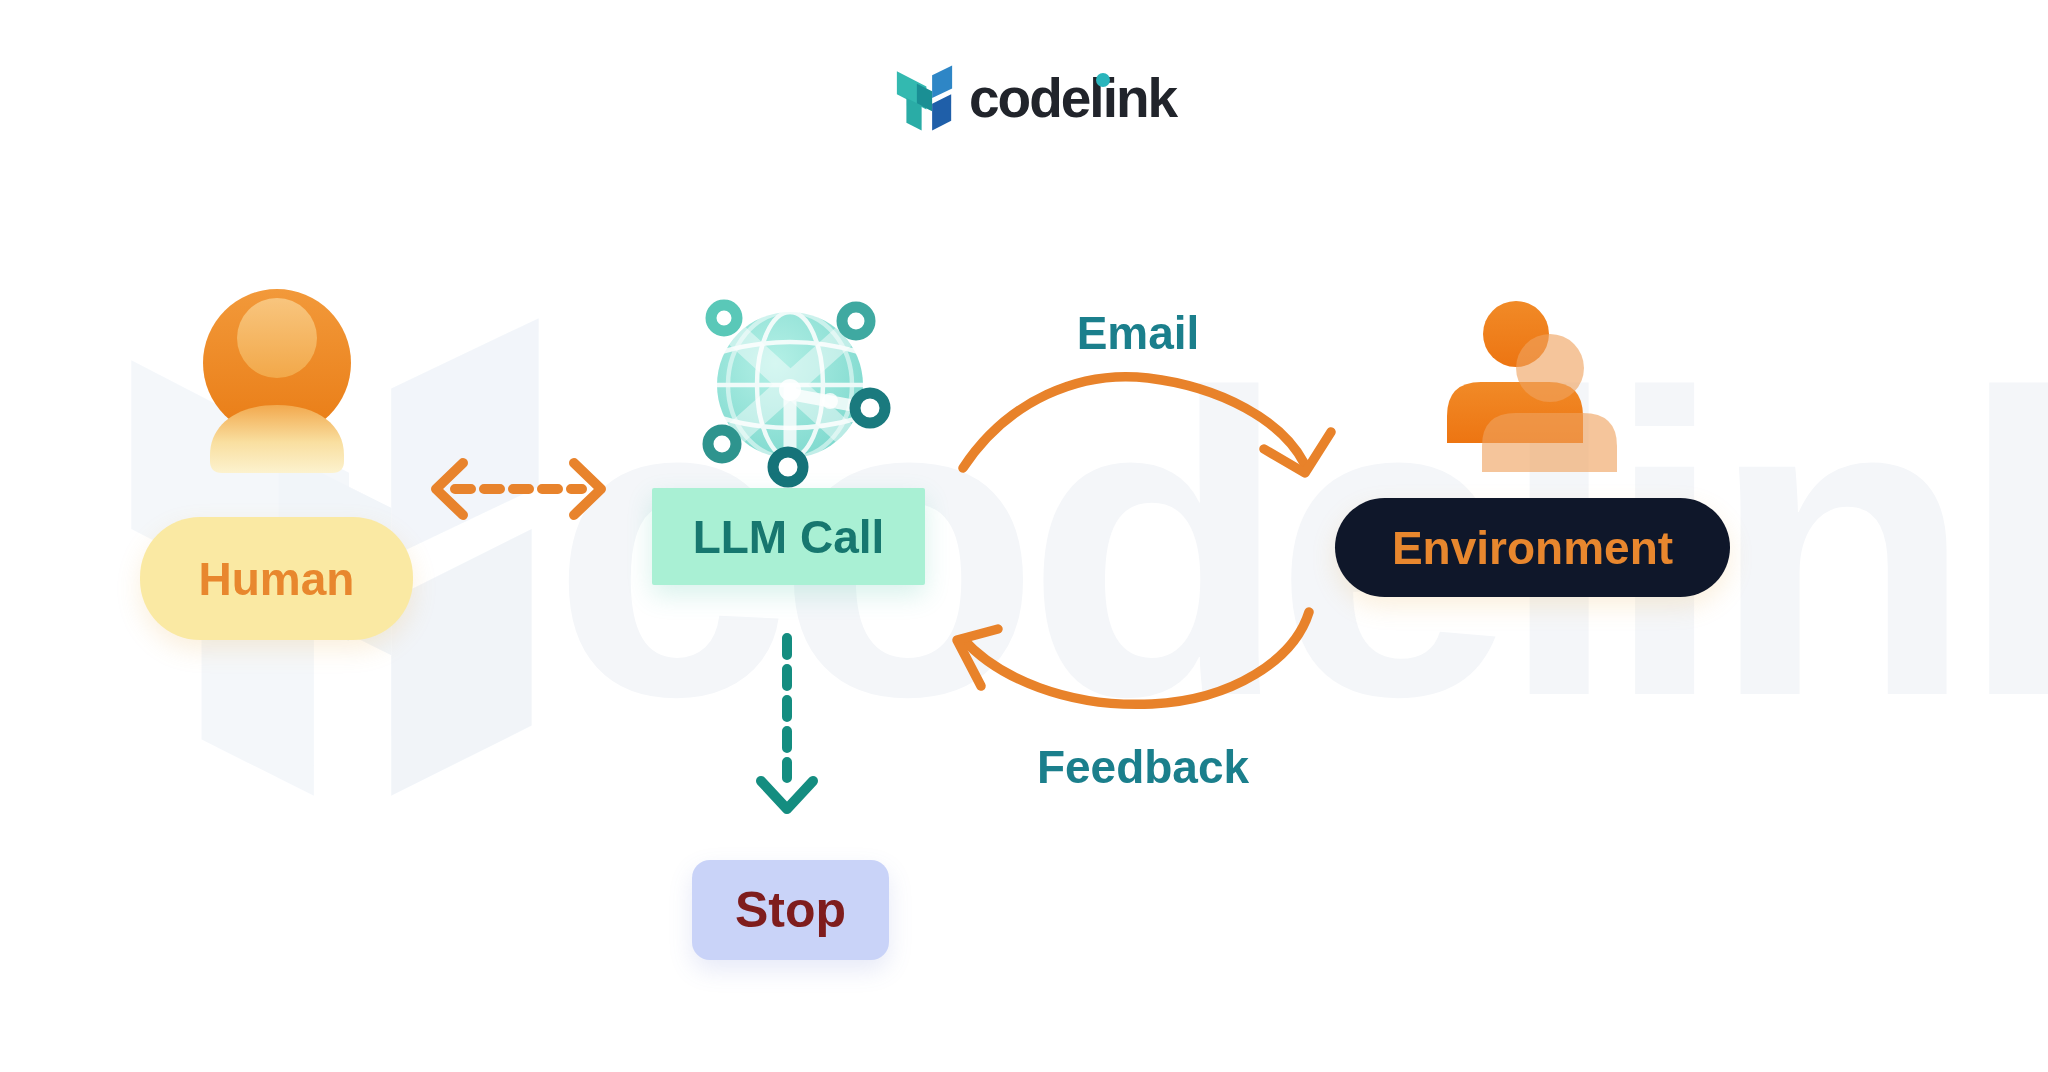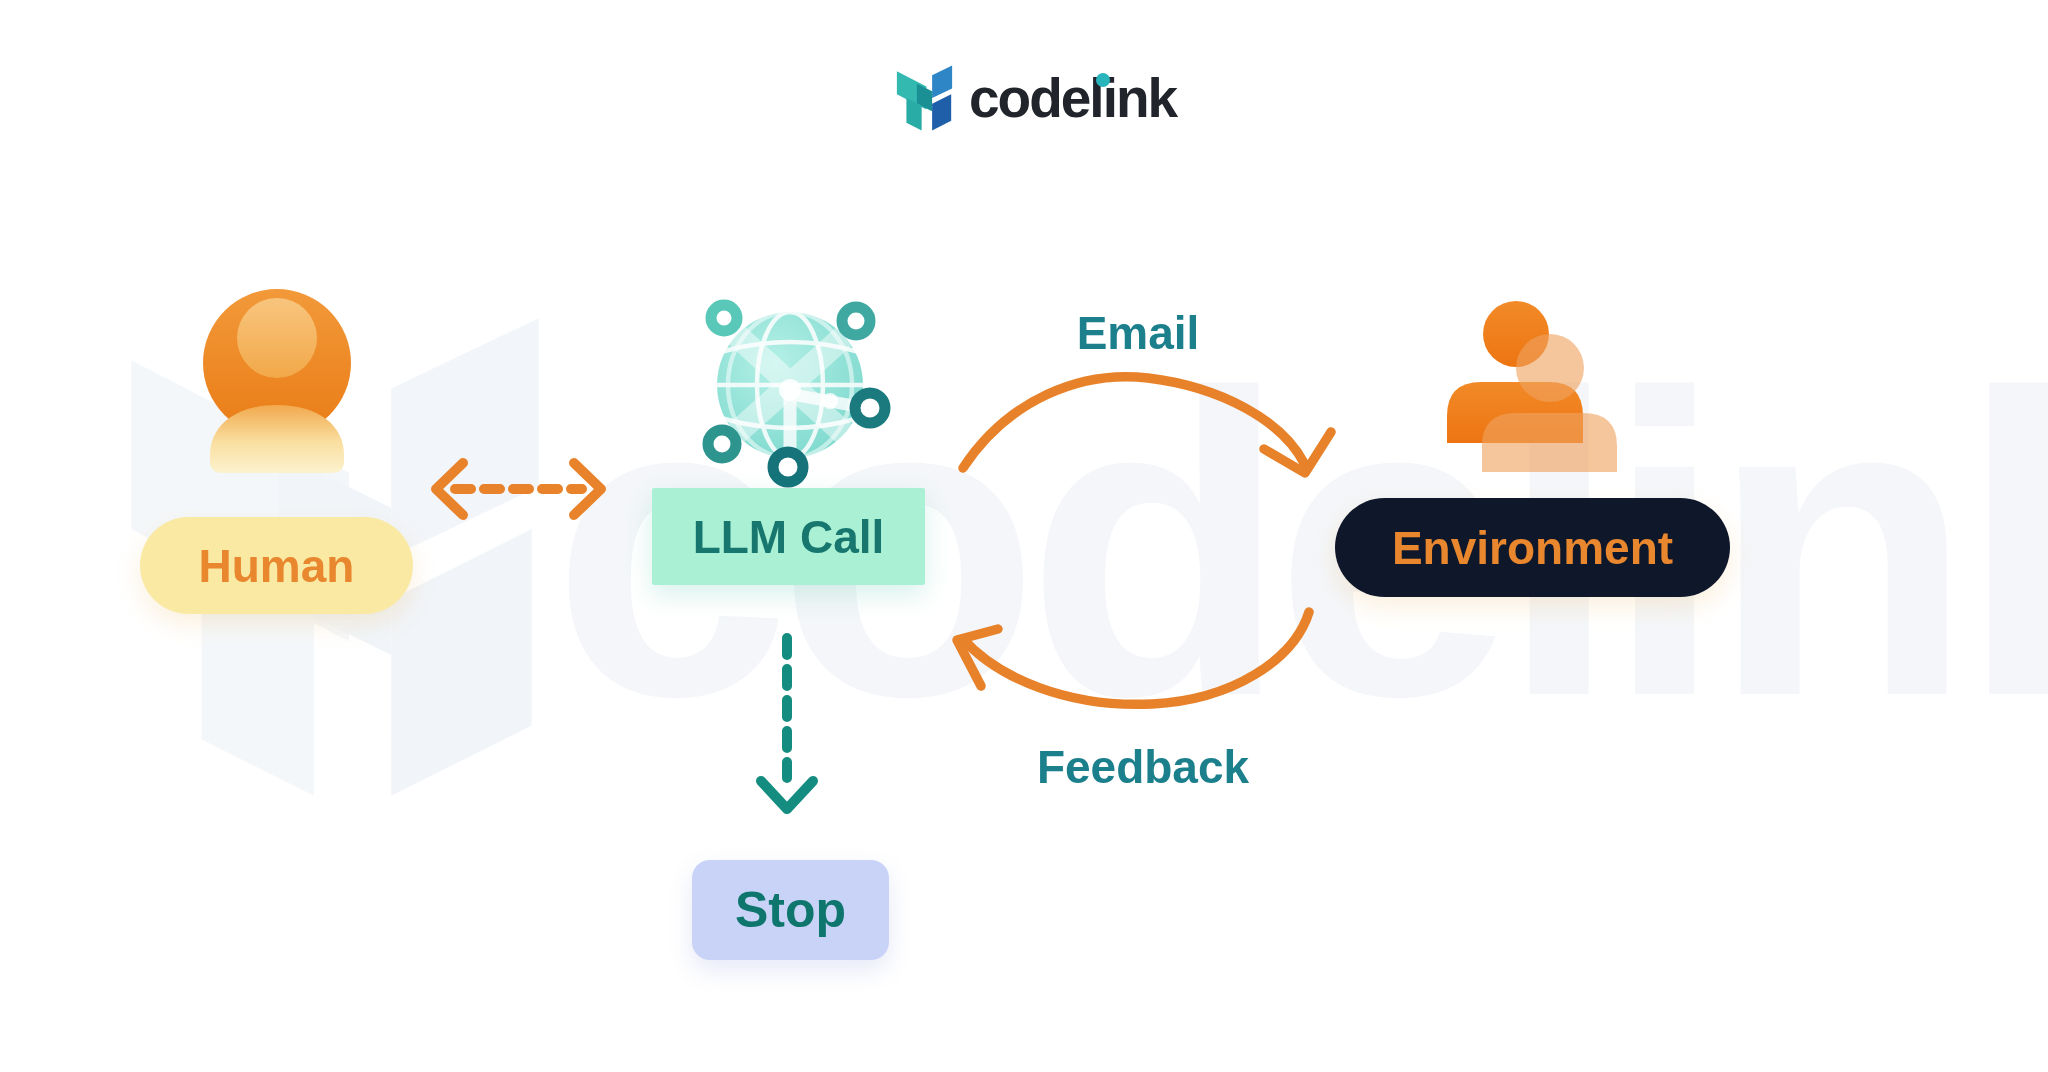--- a/index.html
+++ b/index.html
@@ -21,37 +21,37 @@
   .logo-mark { width:63px; height:80px; }
   .logo-text { position:relative; font-size:55px; font-weight:800; color:#21242b; letter-spacing:-2px; line-height:1; }
   .logo-dot { position:absolute; left:127px; top:2px; width:14px; height:14px; border-radius:50%; background:#2ab5bc; }
 
   
   .pill, .tag {
     position:absolute; display:flex; align-items:center; justify-content:center;
     font-weight:700; z-index:4;
   }
   .pill-human {
-    left:140px; top:517px; width:273px; height:97px; border-radius:60px;
+    left:140px; top:517px; width:273px; height:123px; border-radius:60px;
     background:#fae9a3; color:#e8872e; font-size:46px;
     box-shadow:0 10px 24px rgba(235,170,70,.18);
   }
   .pill-env {
     left:1335px; top:498px; width:395px; height:99px; border-radius:60px;
     background:#0f172a; color:#e8872e; font-size:46px;
     box-shadow:0 10px 24px rgba(235,170,70,.18);
   }
   .tag-llm {
     left:652px; top:488px; width:273px; height:97px; border-radius:2px;
     background:#a9f0d4; color:#17776f; font-size:46px;
     box-shadow:0 10px 26px rgba(60,190,160,.2);
   }
   .tag-stop {
     left:692px; top:860px; width:197px; height:100px; border-radius:18px;
-    background:#c9d3f8; color:#0f766e; font-size:50px;
+    background:#c9d3f8; color:#7f1d1d; font-size:50px;
     box-shadow:0 10px 24px rgba(90,110,200,.15);
   }
 
   
   .edge-label { position:absolute; font-weight:700; color:#1b7f8c; font-size:46px; z-index:4; text-align:center; }
   .lbl-action   { left:1033px; top:306px; width:210px; }
   .lbl-feedback { left:1018px; top:740px; width:250px;text-align:center; }
 
   
   .services { position:absolute; left:1763px; top:428px; z-index:4;

